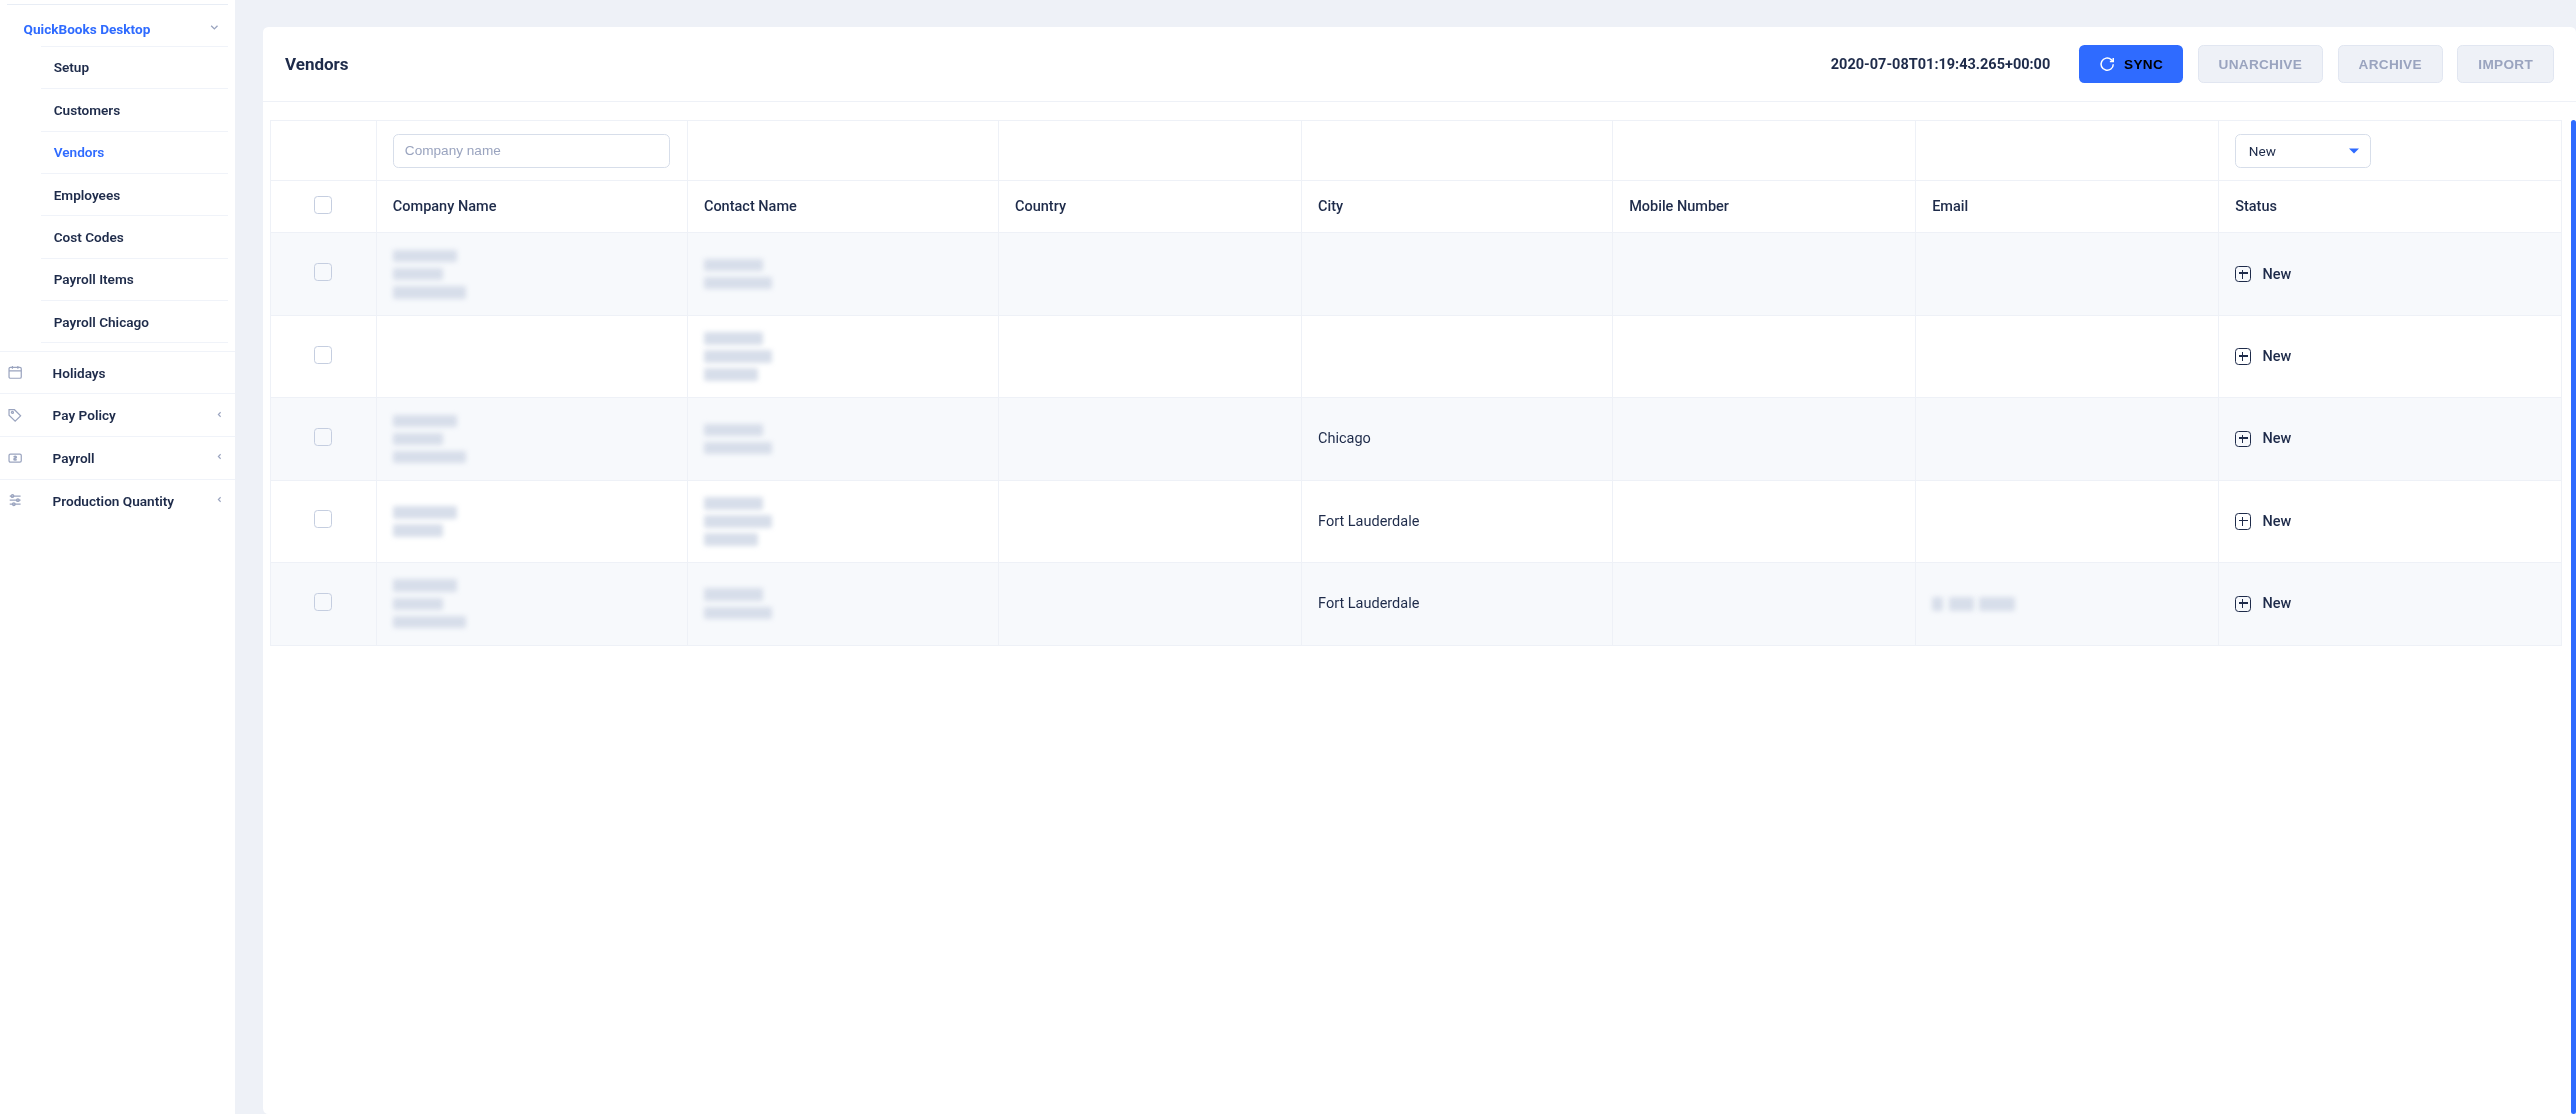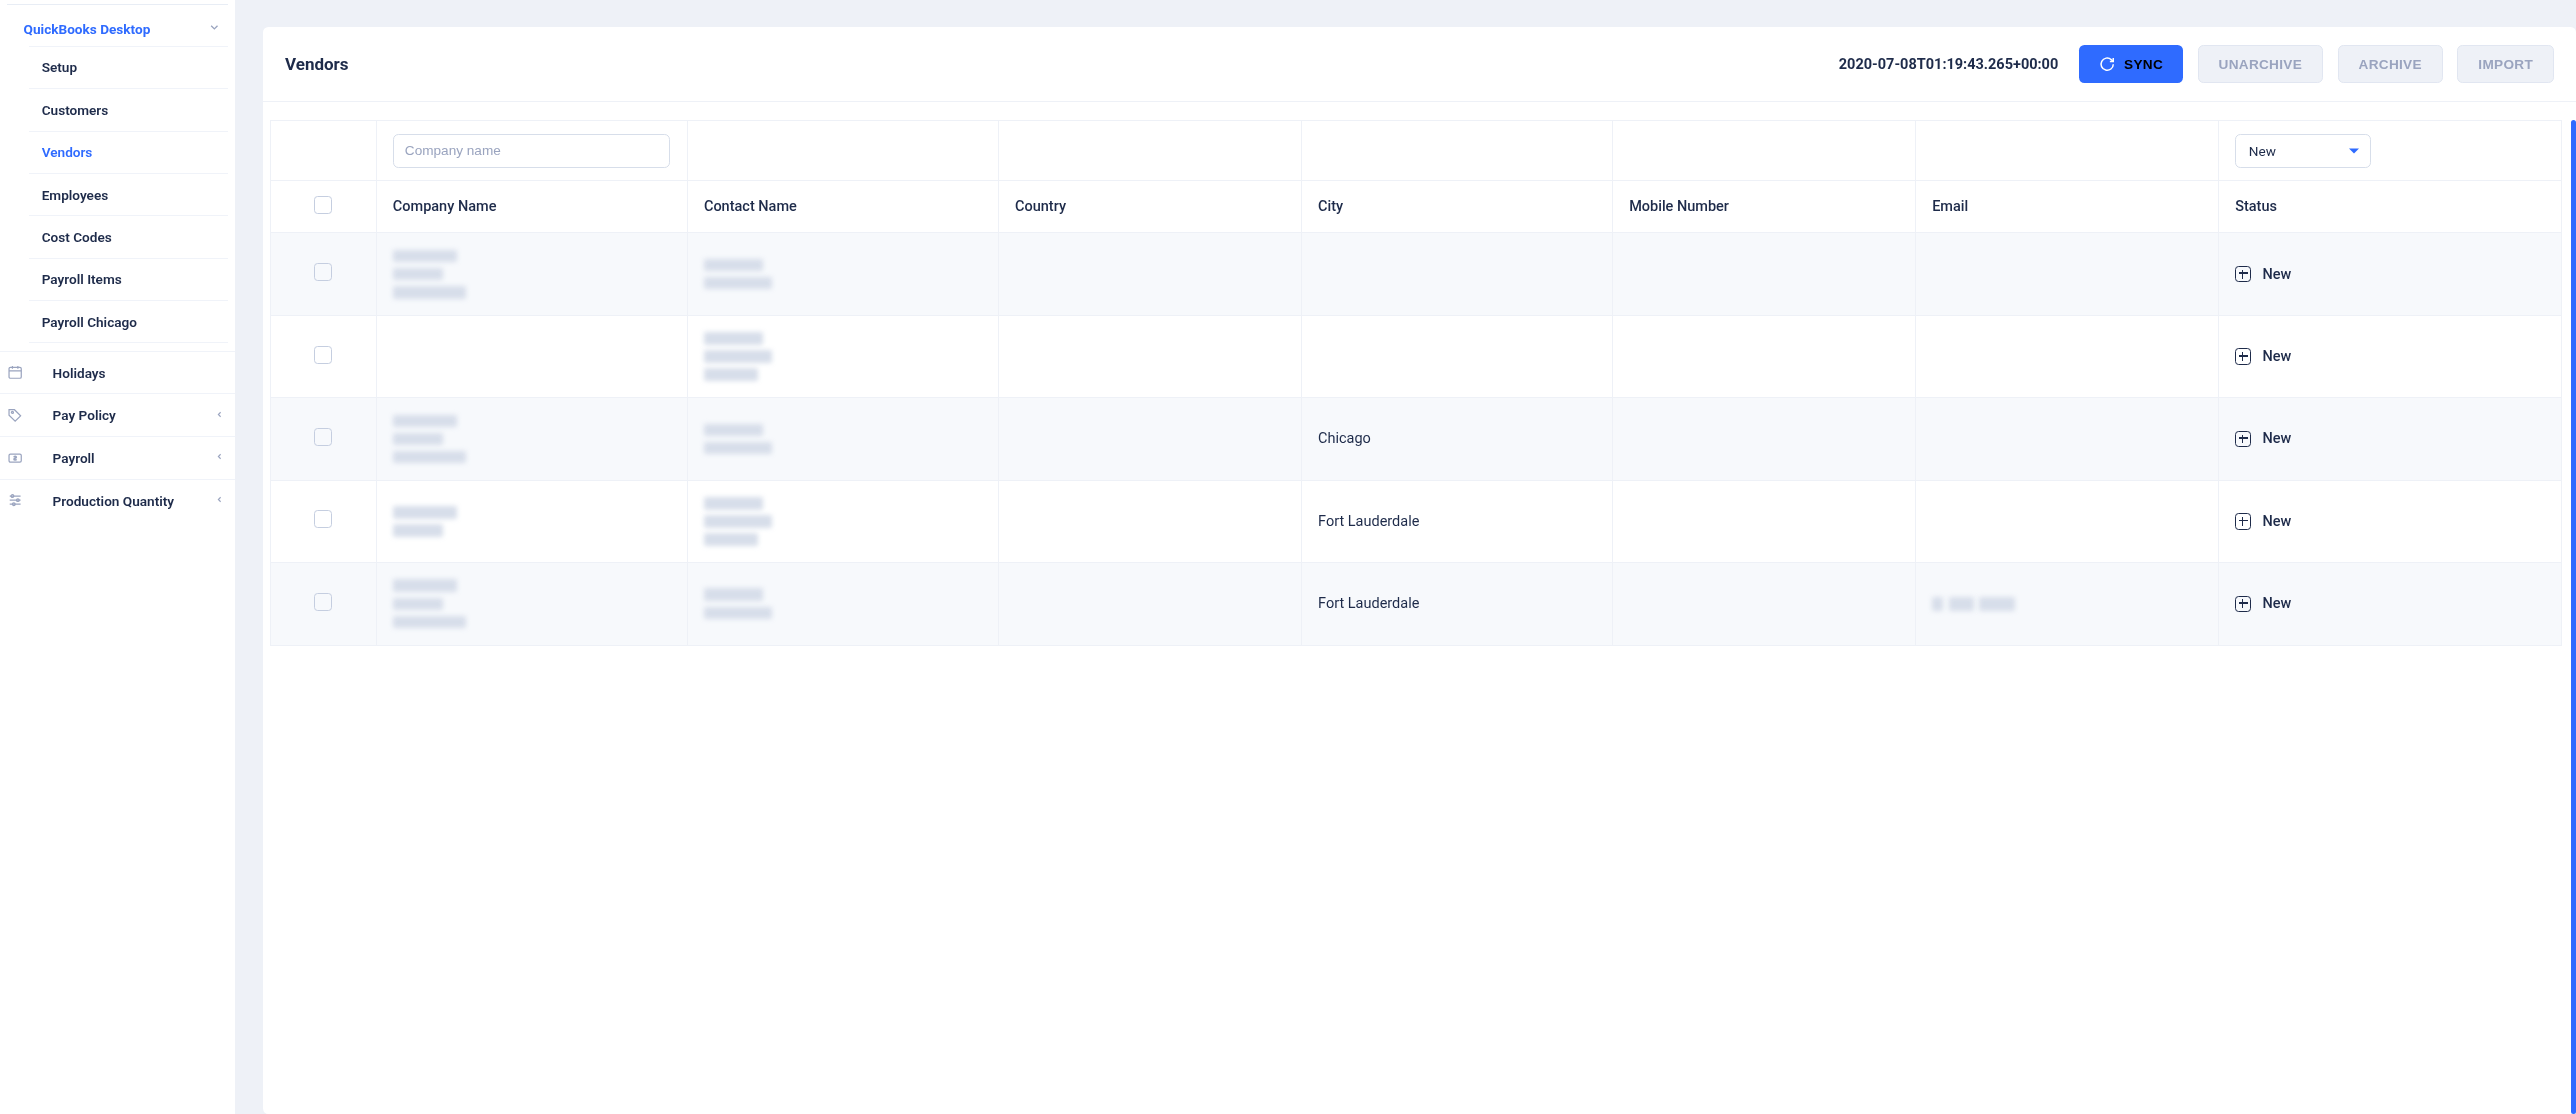--- a/index.html
+++ b/index.html
@@ -41,21 +41,21 @@
     font-weight: 700;
     font-size: 13.6px;
     cursor: pointer;
   }
   .nav-group-header .chev {
     color: #9aa4bf;
     font-size: 12.7px;
   }
   .subnav {
     list-style: none;
-    padding-left: 29px;
+    padding-left: 41px;
     padding-right: 7.3px;
   }
   .subnav li {
     padding: 12.7px 12.7px;
     font-size: 13.6px;
     font-weight: 600;
     color: #1e2b4a;
     border-bottom: 0.9px solid #f0f3f9;
     cursor: pointer;
   }
@@ -113,21 +113,21 @@
   .panel-title {
     font-size: 17px;
     font-weight: 700;
     color: #1e2b4a;
   }
   .header-spacer { flex: 1; }
   .timestamp {
     font-size: 14.5px;
     font-weight: 700;
     color: #1e2b4a;
-    margin-right: 6px;
+    margin-right: 14px;
   }
   .btn {
     height: 38px;
     padding: 0 20px;
     border-radius: 5.4px;
     font-weight: 700;
     font-size: 13.6px;
     letter-spacing: 0.3px;
     display: inline-flex;
     align-items: center;

